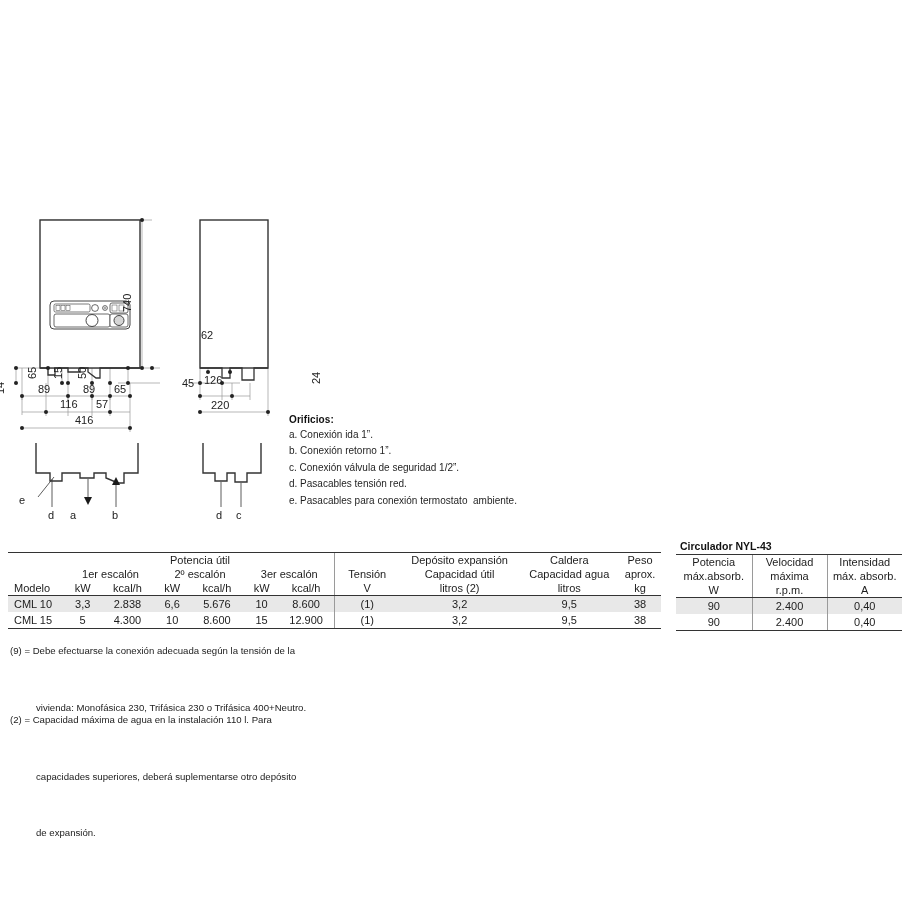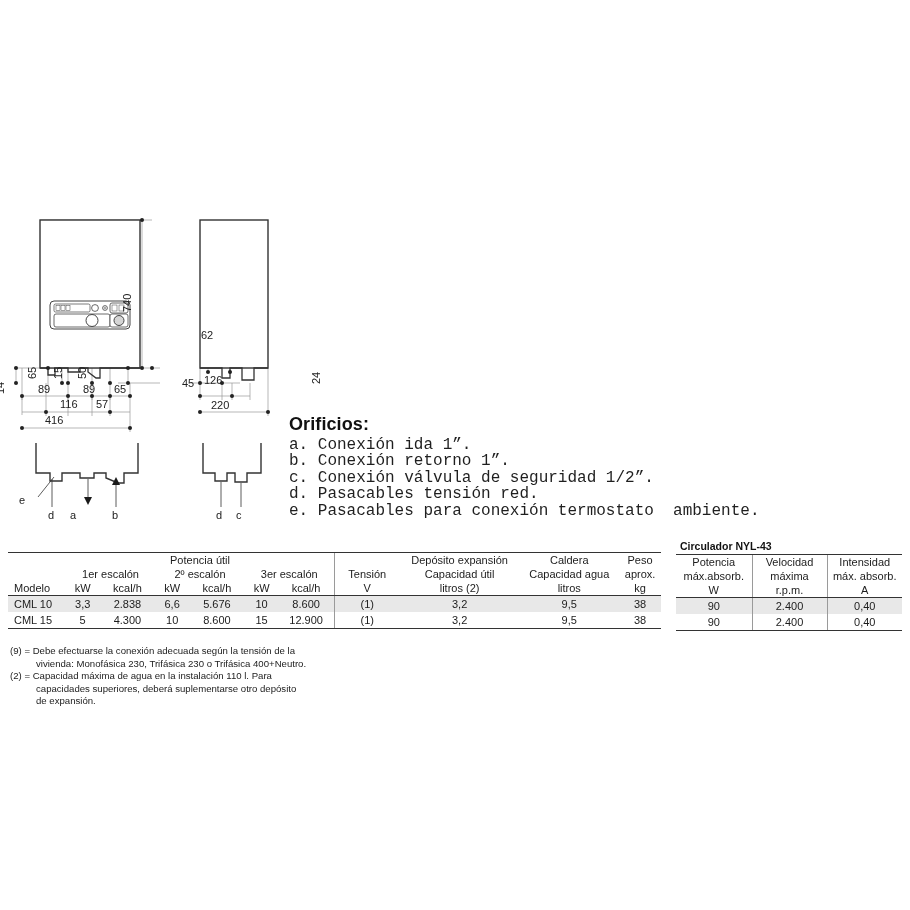--- a/index.html
+++ b/index.html
@@ -56,32 +56,31 @@
   }
 
   
   #orificios {
     position: absolute;
     left: 289px;
     top: 414px;
     width: 330px;
   }
   #orificios .orif-title {
-    font-size: 18px;
+    font-size: 10px;
     font-weight: bold;
     color: #111;
     margin-bottom: 2px;
     letter-spacing: 0.1px;
   }
   #orificios .orif-item {
-    font-size: 16px;
+    font-size: 10px;
     color: #1f1f1f;
     line-height: 16.4px;
     white-space: pre;
-    font-family: Liberation Mono, monospace;
   }
 
   
   #main-table-wrap {
     position: absolute;
     left: 8px;
     top: 552px;
     width: 653px;
   }
   table.spec {
@@ -148,21 +147,21 @@
     left: 10px;
     top: 645px;
     width: 420px;
   }
   .fn-line {
     font-size: 9.6px;
     color: #222;
     line-height: 12.6px;
     white-space: pre;
   }
-  .fn-indent { padding-left: 26px; }
+  .fn-indent { padding-left: 26px; margin-top: 44px; }
 </style>
 </head>
 <body>
 
 <div class="page">
 
   <svg id="drawing" viewBox="0 0 300 330">
 
     <g stroke="#9a9a9a" stroke-width="0.7" fill="none">
 
@@ -251,21 +250,21 @@
   <div class="dim-text vert" style="left:322px; top:372px;">24</div>
   <div class="dim-text vert" style="left:6px; top:382px;">14</div>
   <div class="dim-text vert" style="left:38px; top:367px;">65</div>
   <div class="dim-text vert" style="left:64px; top:367px;">15</div>
   <div class="dim-text vert" style="left:88px; top:367px;">50</div>
   <div class="dim-text" style="left:38px; top:383px;">89</div>
   <div class="dim-text" style="left:83px; top:383px;">89</div>
   <div class="dim-text" style="left:114px; top:383px;">65</div>
   <div class="dim-text" style="left:60px; top:398px;">116</div>
   <div class="dim-text" style="left:96px; top:398px;">57</div>
-  <div class="dim-text" style="left:45px; top:414px;">416</div>
+  <div class="dim-text" style="left:75px; top:414px;">416</div>
 
   <svg id="drawing-side" viewBox="0 0 130 330">
     <g stroke="#9a9a9a" stroke-width="0.7" fill="none">
       <line x1="28" y1="155" x2="28" y2="172"></line>
       <line x1="50" y1="155" x2="50" y2="172"></line>
       <line x1="20" y1="168" x2="20" y2="200"></line>
       <line x1="10" y1="183" x2="60" y2="183"></line>
       <line x1="20" y1="196" x2="70" y2="196"></line>
       <line x1="20" y1="212" x2="88" y2="212"></line>
       <line x1="42" y1="183" x2="42" y2="200"></line>

